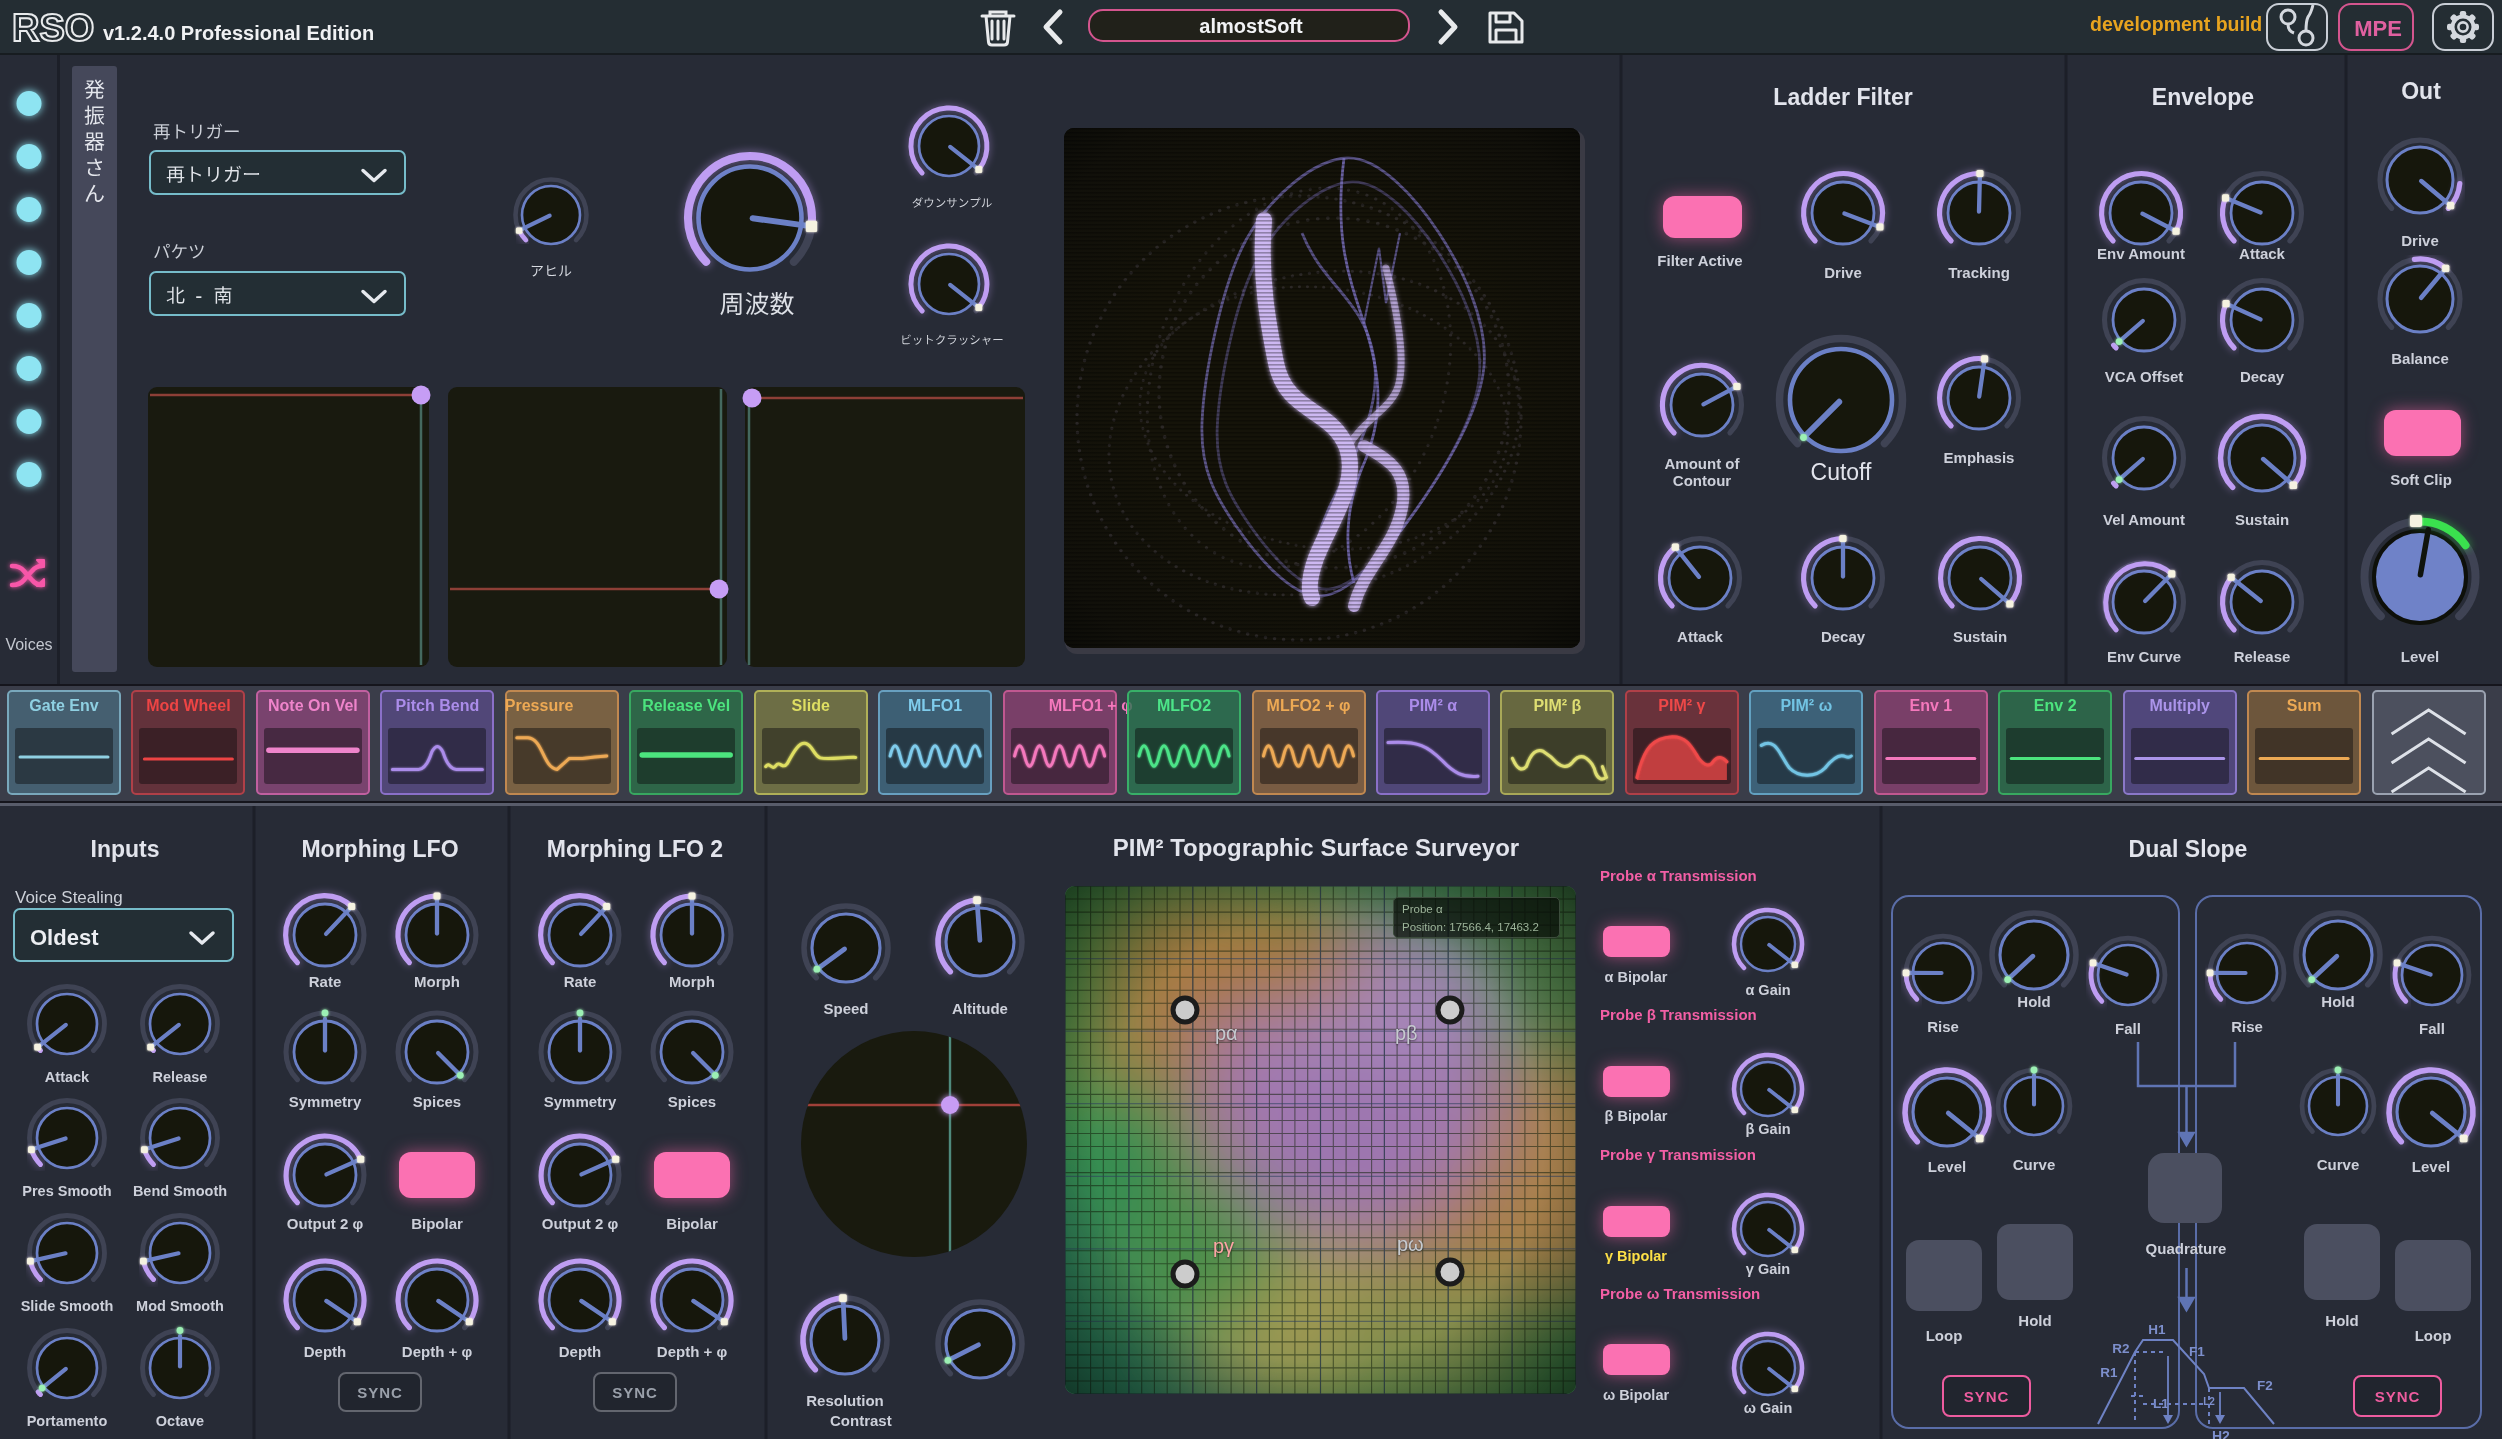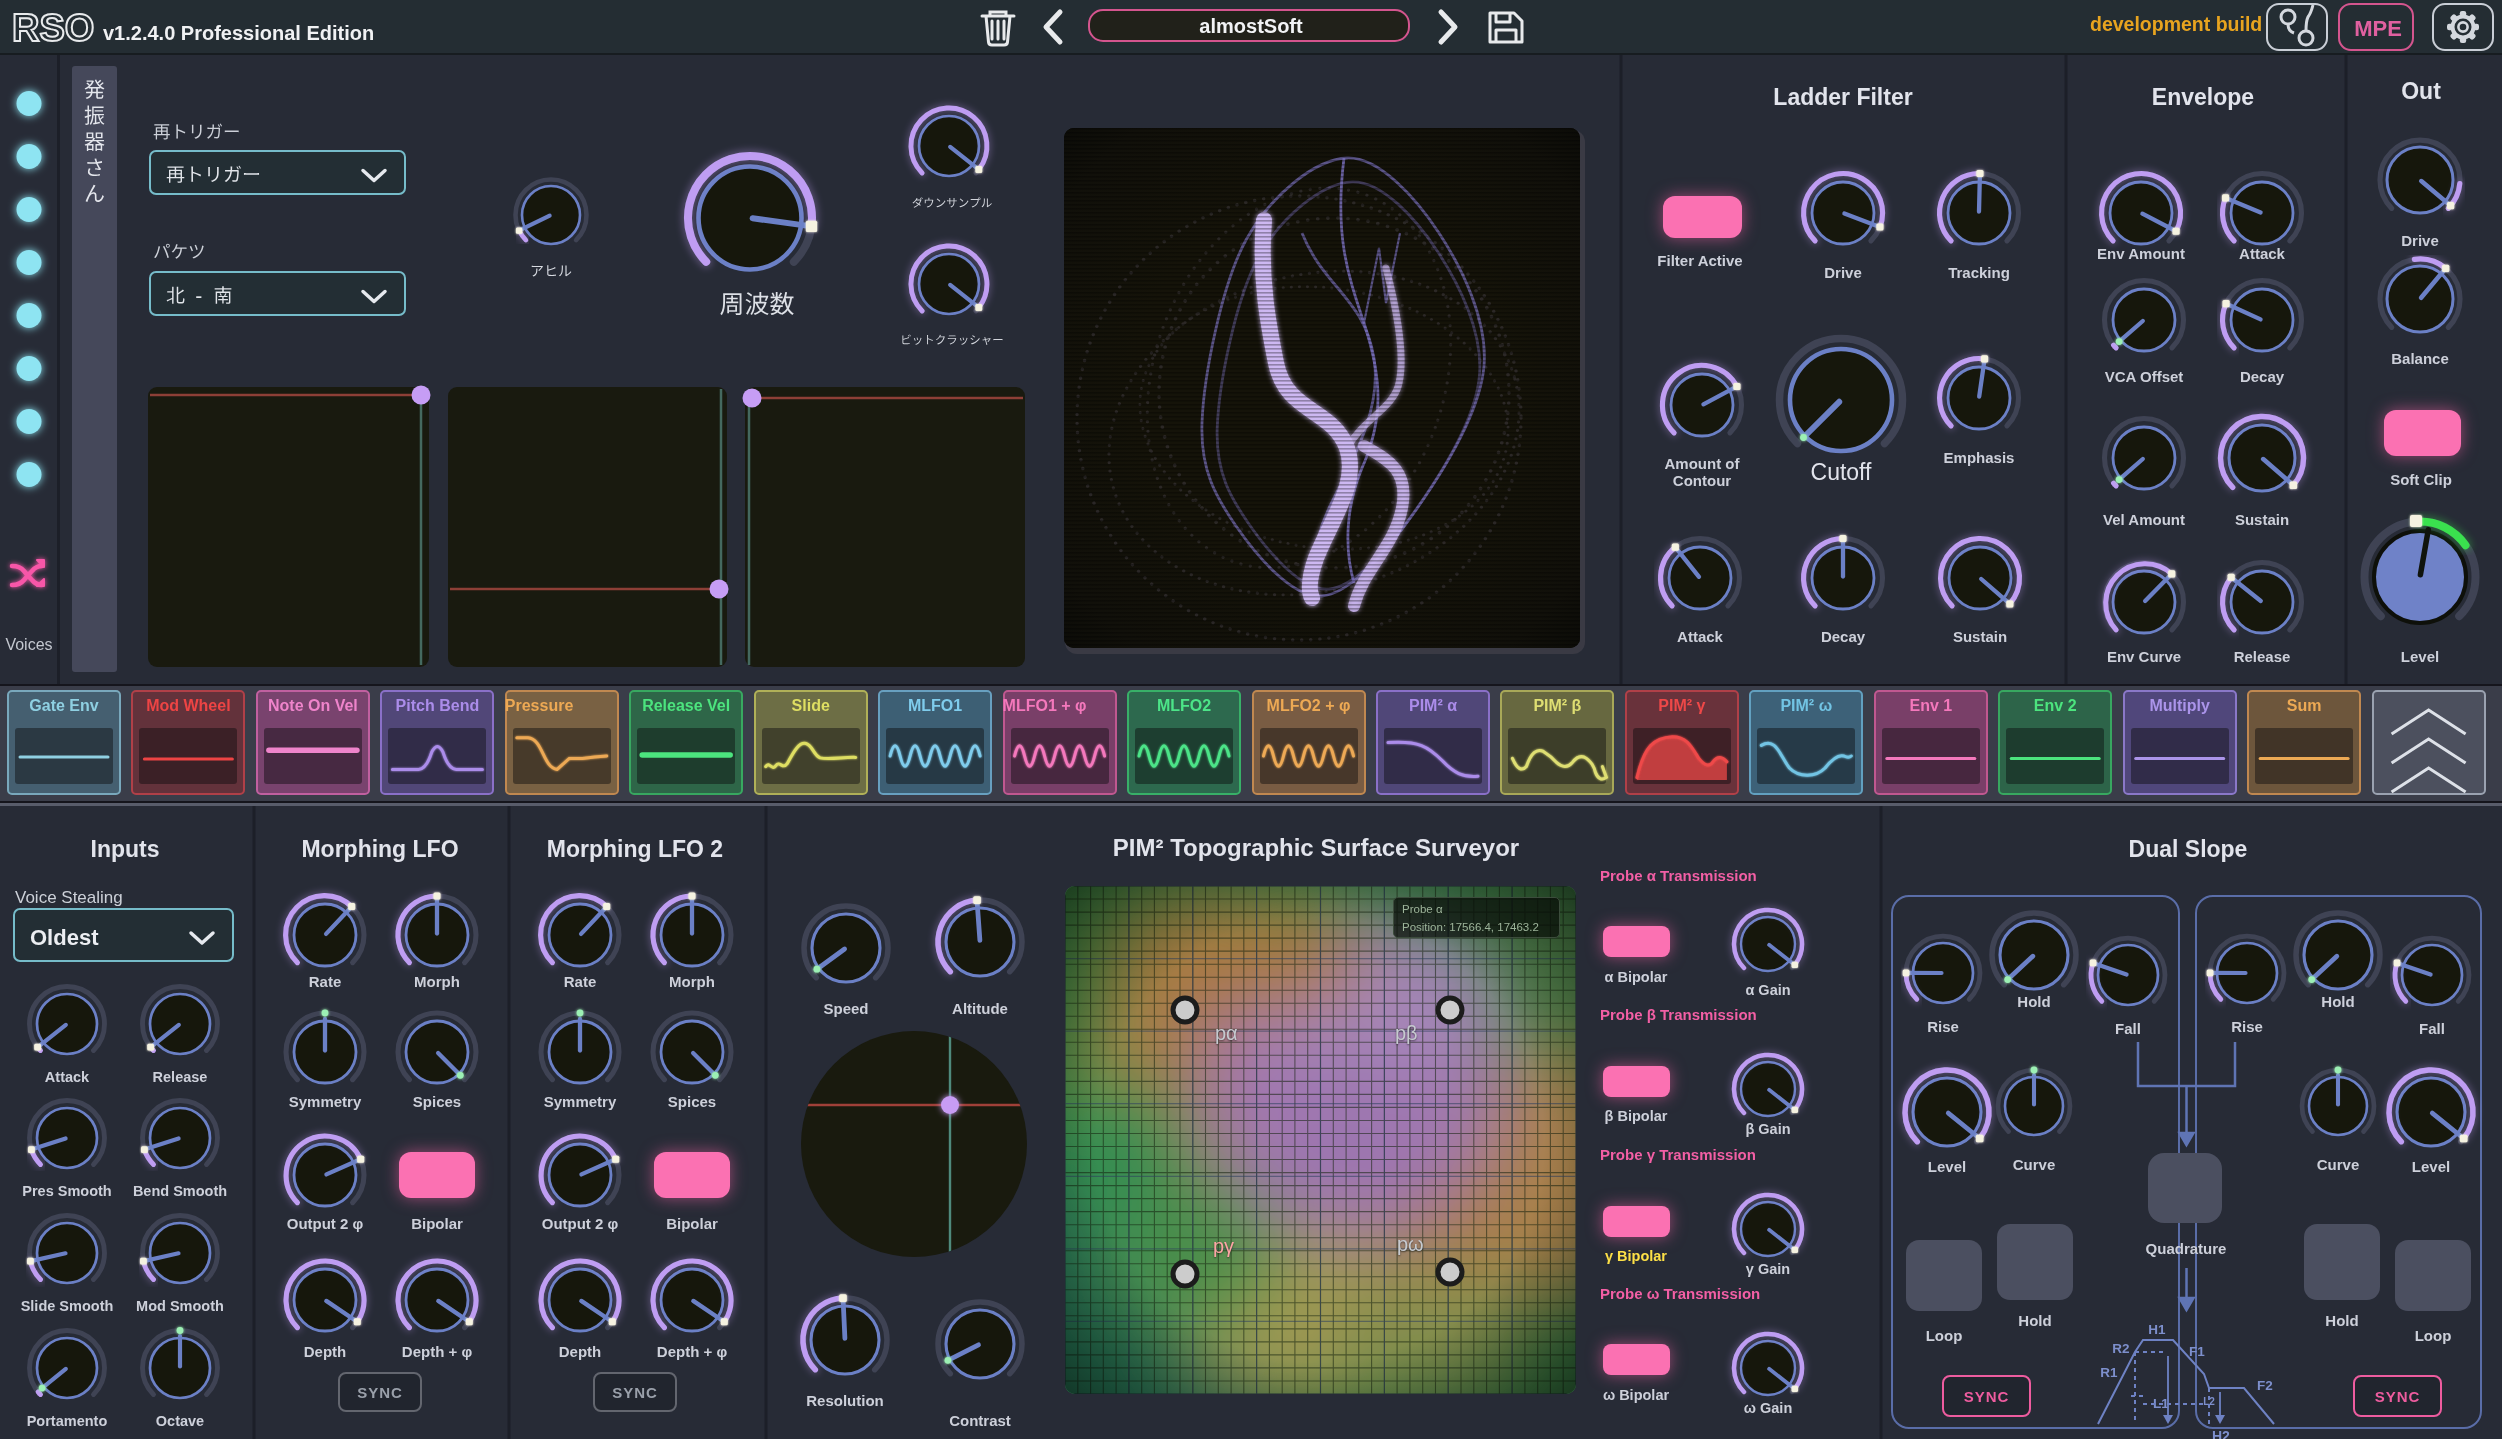--- a/index.html
+++ b/index.html
@@ -121,21 +121,21 @@
 <div style="position:absolute;left:629.2px;top:690px;width:114px;height:105px;background:#2c7048cc;border:2px solid #38a860;border-radius:5px"></div>
 <div class="lb" style="left:629.2px;top:697px;width:114px;text-align:center;font-size:16px;font-weight:700;color:#4ce47e">Release Vel</div>
 <div style="position:absolute;left:637.2px;top:728px;width:98px;height:56px;background:rgba(10,10,14,0.45);border-radius:3px"></div>
 <div style="position:absolute;left:753.7px;top:690px;width:114px;height:105px;background:#7a7a45cc;border:2px solid #b0b058;border-radius:5px"></div>
 <div class="lb" style="left:753.7px;top:697px;width:114px;text-align:center;font-size:16px;font-weight:700;color:#dede62">Slide</div>
 <div style="position:absolute;left:761.7px;top:728px;width:98px;height:56px;background:rgba(10,10,14,0.45);border-radius:3px"></div>
 <div style="position:absolute;left:878.1px;top:690px;width:114px;height:105px;background:#3e6880cc;border:2px solid #68a0c0;border-radius:5px"></div>
 <div class="lb" style="left:878.1px;top:697px;width:114px;text-align:center;font-size:16px;font-weight:700;color:#7fccec">MLFO1</div>
 <div style="position:absolute;left:886.1px;top:728px;width:98px;height:56px;background:rgba(10,10,14,0.45);border-radius:3px"></div>
 <div style="position:absolute;left:1002.6px;top:690px;width:114px;height:105px;background:#8a4070cc;border:2px solid #c05890;border-radius:5px"></div>
-<div class="lb" style="left:1002.6px;top:697px;width:130px;text-align:left;font-size:16px;font-weight:700;color:#f478bc">MLFO1 + φ</div>
+<div class="lb" style="left:1002.6px;top:697px;width:130px;text-align:right;font-size:16px;font-weight:700;color:#f478bc">MLFO1 + φ</div>
 <div style="position:absolute;left:1010.6px;top:728px;width:98px;height:56px;background:rgba(10,10,14,0.45);border-radius:3px"></div>
 <div style="position:absolute;left:1127px;top:690px;width:114px;height:105px;background:#2a7450cc;border:2px solid #38b068;border-radius:5px"></div>
 <div class="lb" style="left:1127px;top:697px;width:114px;text-align:center;font-size:16px;font-weight:700;color:#4ce488">MLFO2</div>
 <div style="position:absolute;left:1135px;top:728px;width:98px;height:56px;background:rgba(10,10,14,0.45);border-radius:3px"></div>
 <div style="position:absolute;left:1251.5px;top:690px;width:114px;height:105px;background:#8a6442cc;border:2px solid #c08850;border-radius:5px"></div>
 <div class="lb" style="left:1251.5px;top:697px;width:114px;text-align:center;font-size:16px;font-weight:700;color:#eda954">MLFO2 + φ</div>
 <div style="position:absolute;left:1259.5px;top:728px;width:98px;height:56px;background:rgba(10,10,14,0.45);border-radius:3px"></div>
 <div style="position:absolute;left:1376px;top:690px;width:114px;height:105px;background:#564a85cc;border:2px solid #8a70c8;border-radius:5px"></div>
 <div class="lb" style="left:1376px;top:697px;width:114px;text-align:center;font-size:16px;font-weight:700;color:#ab8cea">PIM² α</div>
 <div style="position:absolute;left:1384px;top:728px;width:98px;height:56px;background:rgba(10,10,14,0.45);border-radius:3px"></div>
@@ -192,21 +192,21 @@
 <div class="lb" style="left:430px;top:1215px;width:300px;font-size:15px;color:#cdd0da;font-weight:700;text-align:center">Output 2 φ</div>
 <div class="tgl" style="left:654px;top:1152px;width:76px;height:46px;border-radius:12px"></div>
 <div class="lb" style="left:542px;top:1215px;width:300px;font-size:15px;color:#cdd0da;font-weight:700;text-align:center">Bipolar</div>
 <div class="lb" style="left:430px;top:1343px;width:300px;font-size:15px;color:#cdd0da;font-weight:700;text-align:center">Depth</div>
 <div class="lb" style="left:542px;top:1343px;width:300px;font-size:15px;color:#cdd0da;font-weight:700;text-align:center">Depth + φ</div>
 <div class="sync" style="left:593px;top:1372px;width:84px;height:40px;border-color:#63666f;color:#9aa0aa">SYNC</div>
 <div class="lb" style="left:966px;top:834px;width:700px;font-size:24px;color:#e2e4ec;font-weight:700;text-align:center">PIM² Topographic Surface Surveyor</div>
 <div class="lb" style="left:696px;top:1000px;width:300px;font-size:15px;color:#cdd0da;font-weight:700;text-align:center">Speed</div>
 <div class="lb" style="left:830px;top:1000px;width:300px;font-size:15px;color:#cdd0da;font-weight:700;text-align:center">Altitude</div>
 <div class="lb" style="left:695px;top:1392px;width:300px;font-size:15px;color:#cdd0da;font-weight:700;text-align:center">Resolution</div>
-<div class="lb" style="left:830px;top:1412px;width:300px;font-size:15px;color:#cdd0da;font-weight:700;text-align:center">Contrast</div>
+<div class="lb" style="left:830px;top:1412px;width:300px;font-size:15px;color:#cdd0da;font-weight:700;">Contrast</div>
 <svg class="abs" style="left:1063px;top:884px" width="515" height="512" viewBox="0 0 515 512">
 <defs>
 <clipPath id="mapc">
           <rect x="2" y="2" width="511" height="508" rx="10"></rect>
         </clipPath>
 <radialGradient id="mvin" cx="50%" cy="50%" r="70%">
           <stop offset="62%" stop-color="#000" stop-opacity="0"></stop>
           <stop offset="100%" stop-color="#000" stop-opacity="0.55"></stop>
         </radialGradient>
 </defs>

